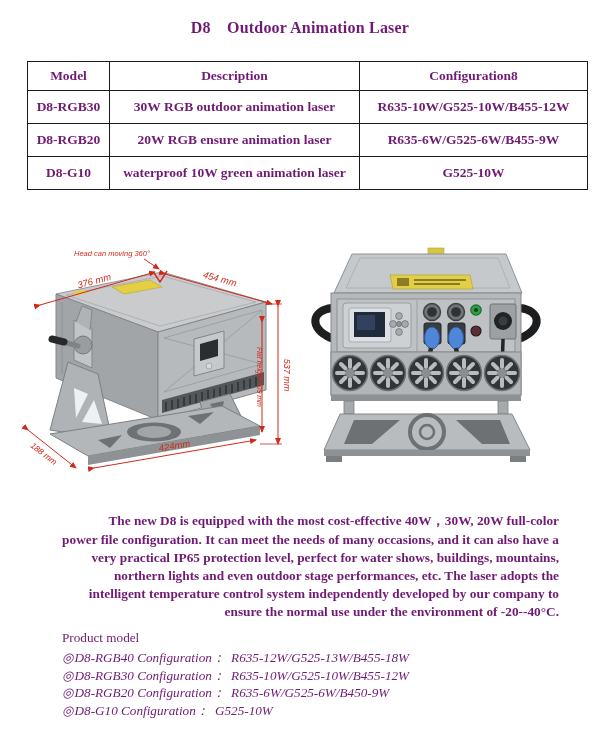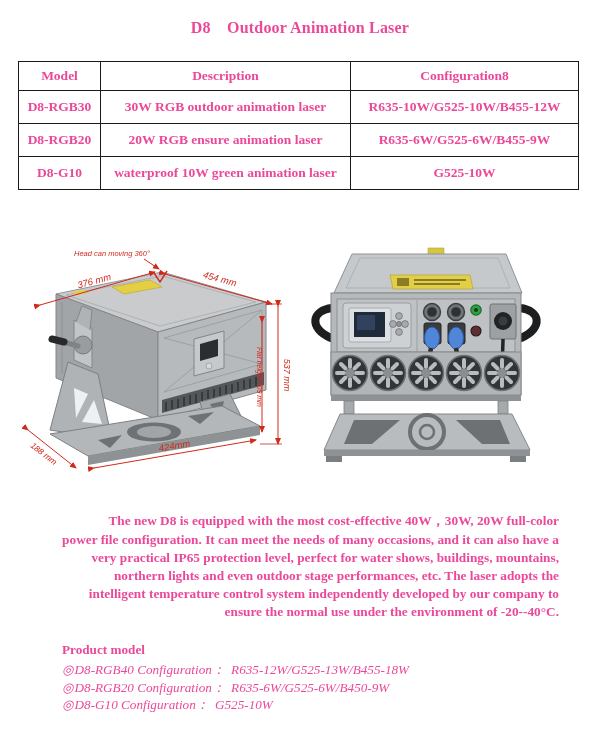--- a/index.html
+++ b/index.html
@@ -1,43 +1,43 @@
 <!DOCTYPE html>
 <html><head>
 <meta charset="utf-8">
 <style>
   html,body { margin:0; padding:0; background:#fff; }
   .page {
     position:relative; width:600px; height:733px; background:#ffffff;
-    font-family:"Liberation Serif", serif; color:#ec4899; overflow:hidden;
+    font-family:"Liberation Serif", serif; color:#701a75; overflow:hidden;
   }
   .doc-title {
     position:absolute; top:18px; left:0; width:600px;
     text-align:center; font-size:16px; font-weight:bold; letter-spacing:0.2px;
   }
   table.spec-table {
-    position:absolute; left:18px; top:61px; width:560px;
+    position:absolute; left:27px; top:61px; width:560px;
     border-collapse:collapse; table-layout:fixed;
   }
   .spec-table th, .spec-table td {
     border:1.4px solid #1a1a1a; text-align:center; vertical-align:middle;
     font-weight:bold; font-size:13.5px; padding:0;
   }
   .spec-table th { height:28px; font-size:13.5px; }
   .spec-table td { height:32px; }
   .col-model { width:82px; } .col-desc { width:250px; } .col-conf { width:228px; }
   .figure { position:absolute;font-style:italic; }
   .fig-left  { left:12px;  top:242px; width:290px; height:250px; }
   .fig-right { left:300px; top:242px; width:292px; height:236px; }
   .description {
     position:absolute; left:62px; top:499px; width:497px;
     font-size:13.3px; line-height:18.2px; font-weight:bold; text-indent:38px;text-align:right;
   }
   .product-block { position:absolute; left:62px; top:626px; width:500px; font-size:13.2px; }
-  .product-heading { font-weight:bold; margin:16px 0 3px 0; }
+  .product-heading { font-weight:normal; margin:4px 0 3px 0; }
   .product-item { line-height:17.5px; white-space:nowrap;font-style:italic; }
   .product-item .bullet { margin-right:1px; }
   .product-item .cfg-value { margin-left:6px; }
   svg text { font-family:"Liberation Sans", sans-serif; }
 </style>
 </head>
 <body>
 
 <div class="page">
 
@@ -336,20 +336,23 @@
   </div>
 
   <p class="description">The new D8 is equipped with the most cost-effective 40W，30W, 20W full-color power file configuration. It can meet the needs of many occasions, and it can also have a very practical IP65 protection level, perfect for water shows, buildings, mountains, northern lights and even outdoor stage performances, etc. The laser adopts the intelligent temperature control system independently developed by our company to ensure the normal use under the environment of -20--40°C.</p>
 
   <div class="product-block">
     <p class="product-heading">Product model</p>
     <div class="product-item">
       <span class="bullet">◎</span><span>D8-RGB40 Configuration：</span><span class="cfg-value">R635-12W/G525-13W/B455-18W</span>
     </div>
     <div class="product-item">
+      <span class="bullet">◎</span><span>D8-RGB30 Configuration：</span><span class="cfg-value">R635-10W/G525-10W/B455-12W</span>
+    </div>
+    <div class="product-item">
       <span class="bullet">◎</span><span>D8-RGB20 Configuration：</span><span class="cfg-value">R635-6W/G525-6W/B450-9W</span>
     </div>
     <div class="product-item">
       <span class="bullet">◎</span><span>D8-G10 Configuration：</span><span class="cfg-value">G525-10W</span>
     </div>
   </div>
 
 </div>
 
 </body></html>

